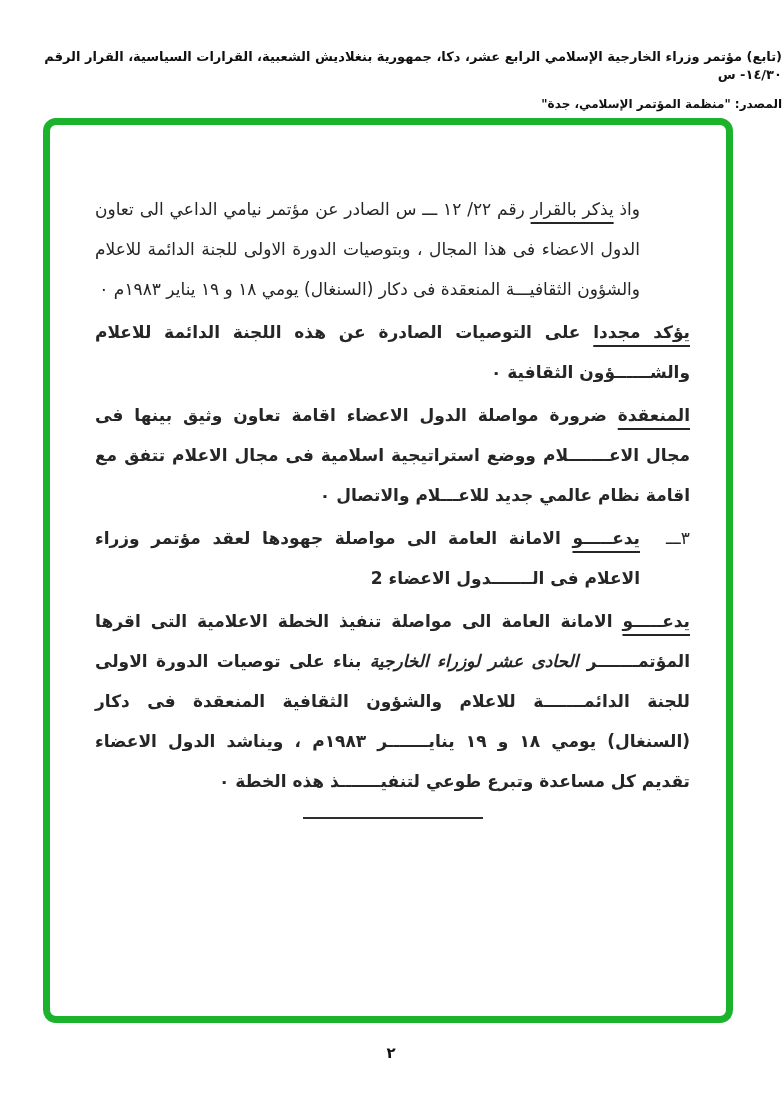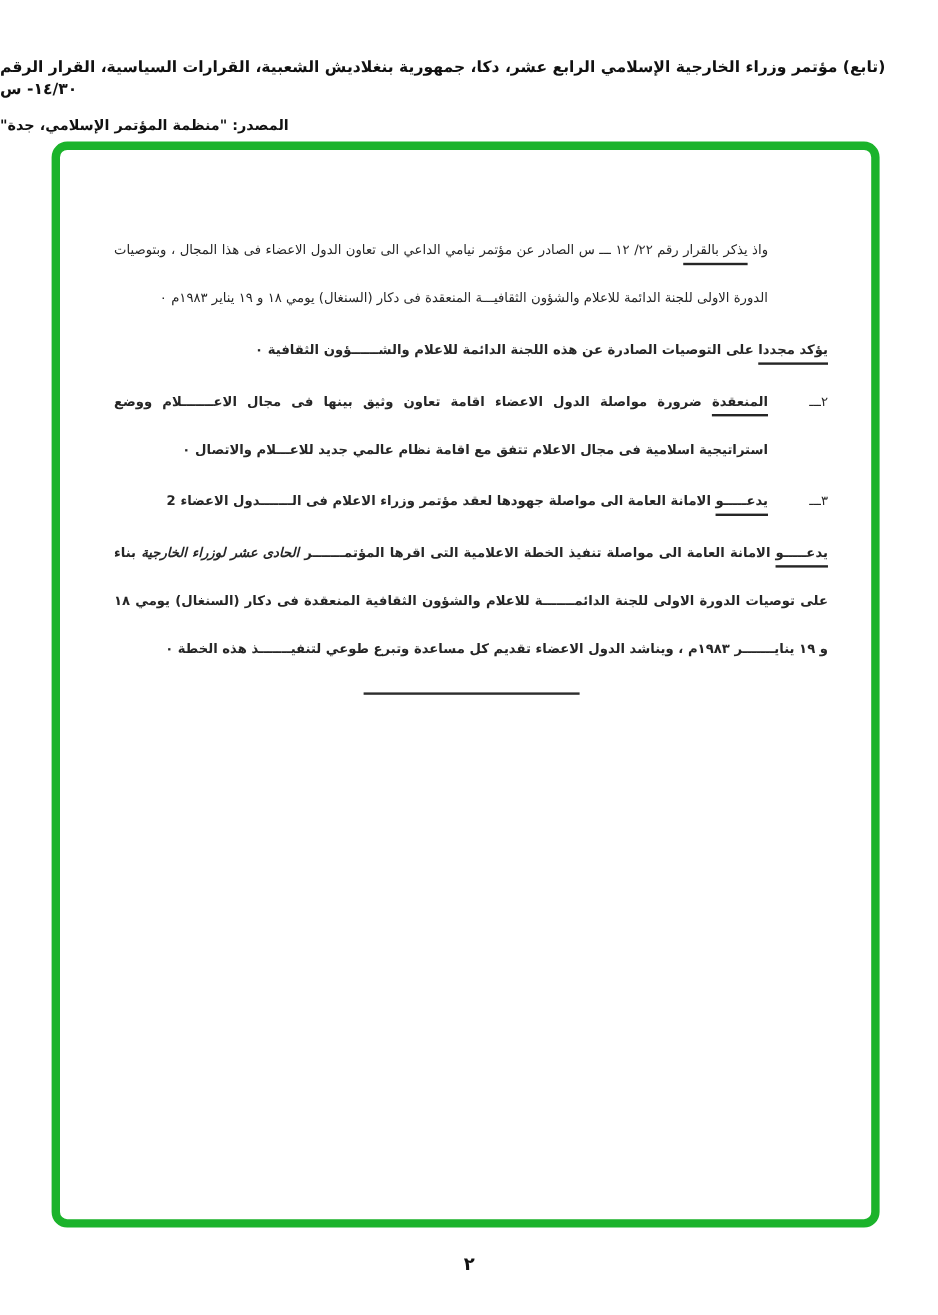--- a/index.html
+++ b/index.html
@@ -6,21 +6,21 @@
   body{
     width:782px;height:1096px;position:relative;
     background:#ffffff;
     font-family:"DejaVu Sans", sans-serif;
     color:#1c1c1c;
     overflow:hidden;
   }
   
   .hdr{
     direction:rtl;
-    text-align:left;
+    text-align:right;
     font-weight:bold;
     color:#111;
   }
   .hdr1{
     padding-top:48px;
     font-size:13px;
     line-height:18px;
     letter-spacing:0;
   }
   .hdr2{
@@ -34,21 +34,21 @@
     width:690px; height:905px;
     box-sizing:border-box;
     border:7px solid #1bb32b;
     border-radius:13px;
     background:#ffffff;
   }
   
   .doc{
     direction:rtl;
     padding:64px 36px 0 45px;
-    font-size:11px;
+    font-size:17px;
     line-height:40px;
     text-align:justify;
     color:#262626;
   }
   .intro{
     margin:0 50px 0 0;
   }
   .item{
     display:flex;
     margin-top:3px;
@@ -95,21 +95,20 @@
 <div class="frame">
   <div class="doc">
 
     <p class="intro"><span>واذ </span><span class="ul">يذكر بالقرار</span><span> رقم ٢٢/ ١٢ ـــ س الصادر عن مؤتمر نيامي الداعي الى تعاون الدول الاعضاء فى هذا المجال ، وبتوصيات الدورة الاولى للجنة الدائمة للاعلام والشؤون الثقافيـــة المنعقدة فى دكار (السنغال) يومي ١٨ و ١٩ يناير ١٩٨٣م ٠</span></p>
 
     <div class="item">
       <span class="txt"><span class="ul">يؤكد مجددا</span><span> على التوصيات الصادرة عن هذه اللجنة الدائمة للاعلام والشــــــؤون الثقافية ٠</span></span>
     </div>
 
     <div class="item">
-      <span class="num">٢ـــ</span>
       <span class="txt"><span class="ul">المنعقدة</span><span> ضرورة مواصلة الدول الاعضاء اقامة تعاون وثيق بينها فى مجال الاعـــــــلام ووضع استراتيجية اسلامية فى مجال الاعلام تتفق مع اقامة نظام عالمي جديد للاعـــلام والاتصال ٠</span></span>
     </div>
 
     <div class="item">
       <span class="num">٣ـــ</span>
       <span class="txt"><span class="ul">يدعـــــو</span><span> الامانة العامة الى مواصلة جهودها لعقد مؤتمر وزراء الاعلام فى الـــــــدول الاعضاء 2</span></span>
     </div>
 
     <div class="item">
       <span class="txt"><span class="ul">يدعـــــو</span><span> الامانة العامة الى مواصلة تنفيذ الخطة الاعلامية التى اقرها المؤتمـــــــر </span><span class="hand">الحادى عشر لوزراء الخارجية</span><span>  بناء على توصيات الدورة الاولى للجنة الدائمـــــــة للاعلام والشؤون الثقافية المنعقدة فى دكار (السنغال) يومي ١٨ و ١٩ ينايـــــــر ١٩٨٣م ، ويناشد الدول الاعضاء تقديم كل مساعدة وتبرع طوعي لتنفيـــــــذ هذه الخطة ٠</span></span>

